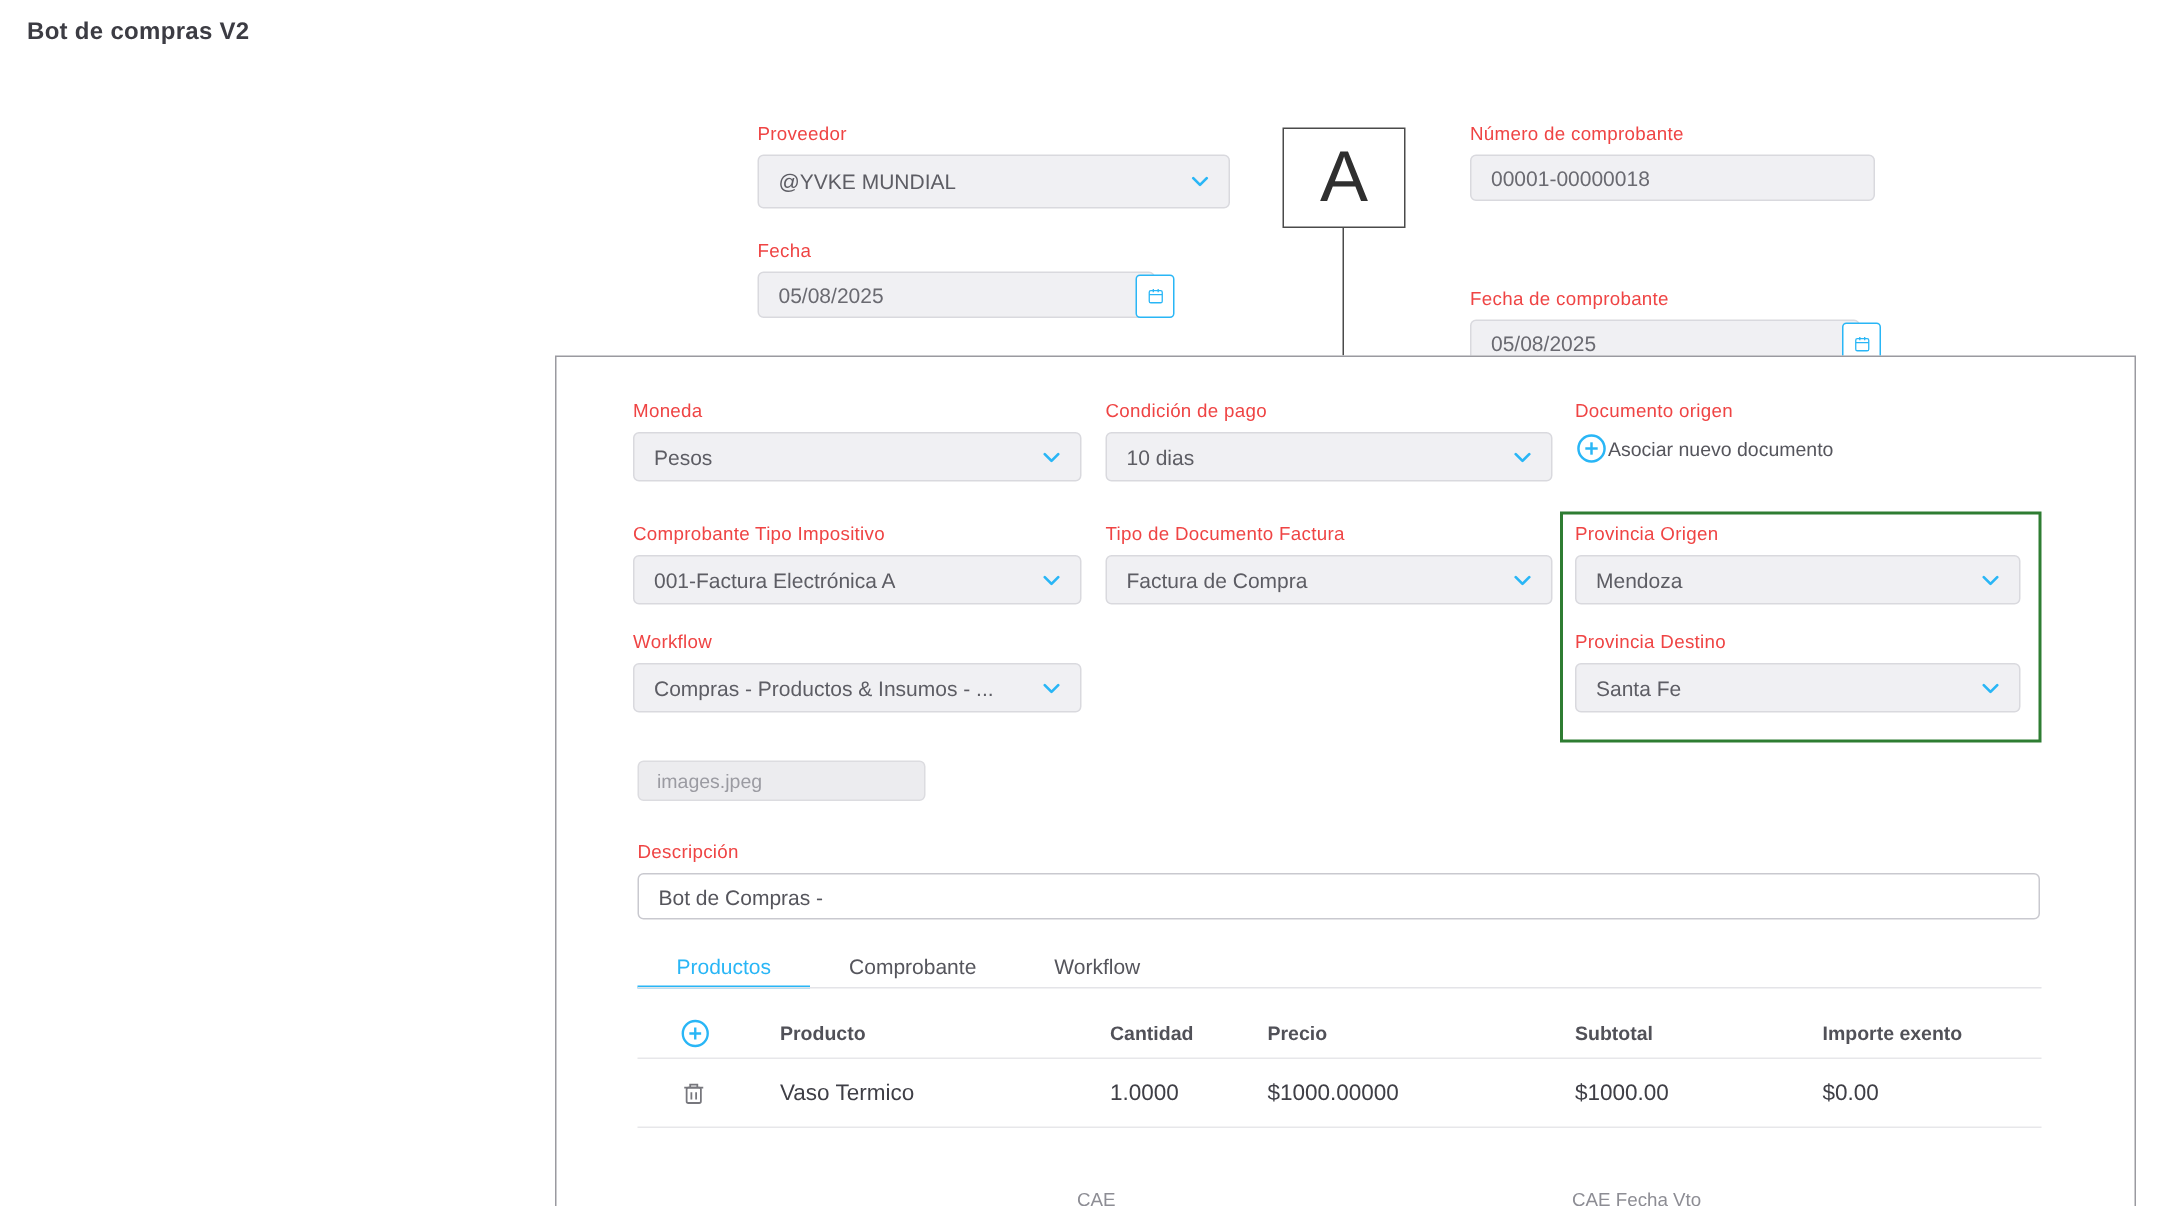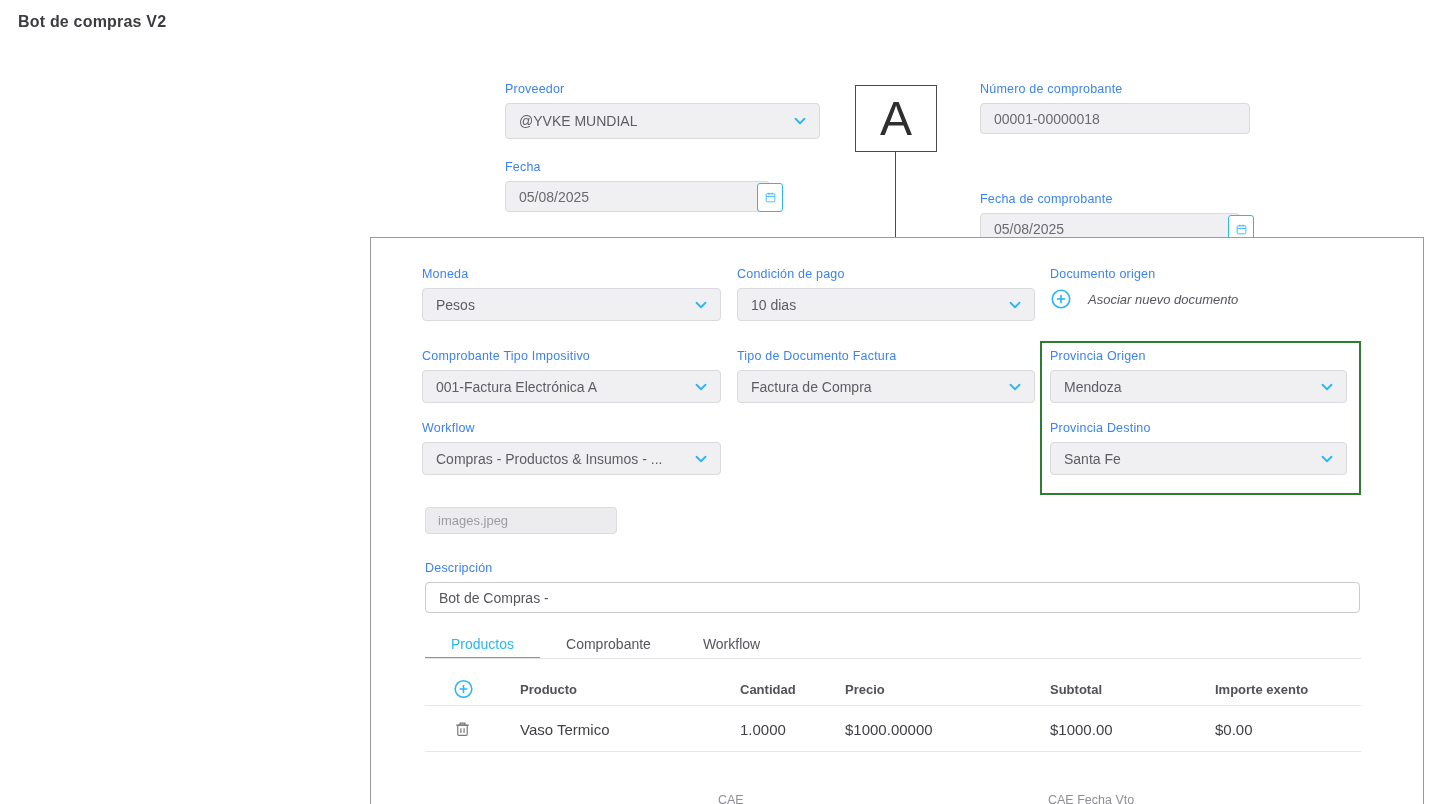--- a/index.html
+++ b/index.html
@@ -3,21 +3,21 @@
 <meta charset="utf-8">
 <style>
   * { box-sizing: border-box; margin: 0; padding: 0; }
   html,body { width:1440px; height:804px; background:#ffffff; }
   body { font-family: "Liberation Sans", sans-serif; }
   #screen { position:relative; width:1440px; height:804px; overflow:hidden; background:#fff; }
 
   .page-title { position:absolute; left:18px; top:13px; font-size:16px; font-weight:600; color:#3c3c43; letter-spacing:.2px; }
 
   .field { position:absolute; }
-  .f-label { font-size:12.5px; color:#3b82f6; margin-bottom:7px; letter-spacing:.2px; }
+  .f-label { font-size:12.5px; color:#ef4444; margin-bottom:7px; letter-spacing:.2px; }
 
   .select { height:33px; background:#f0f0f3; border:1px solid #d9d9de; border-radius:4px;
             display:flex; align-items:center; justify-content:space-between; padding:0 10px 0 13px;
             cursor:pointer; }
   .sel-val { font-size:14px; color:#5d5d64; white-space:nowrap; overflow:hidden; text-overflow:ellipsis; }
   .chev { width:18px; height:18px; stroke:#29b6f6; stroke-width:2.4; fill:none; stroke-linecap:round; stroke-linejoin:round; flex:0 0 auto; }
 
   .tinput { height:31px; background:#f0f0f3; border:1px solid #d9d9de; border-radius:4px;
             display:flex; align-items:center; padding:0 13px; font-size:14px; color:#6a6a71; }
   .tinput.white { background:#fff; border:1px solid #c9c9cf; color:#55555c; }
@@ -132,21 +132,21 @@
     <div class="select">
       <span class="sel-val">10 dias</span>
       <svg class="chev" viewBox="0 0 24 24">
           <polyline points="6 9 12 15 18 9"></polyline>
         </svg>
     </div>
   </div>
 
   <div class="field" style="left:1050px; top:267px; width:300px;">
     <div class="f-label">Documento origen</div>
-    <div style="display:flex; align-items:center; gap:16px; margin-top:4px;font-style:italic;">
+    <div style="display:flex; align-items:center; margin-top:4px;">
       <svg class="plus-icon" viewBox="0 0 24 24">
           <circle cx="12" cy="12" r="9.5"></circle>
           <line x1="12" y1="7.5" x2="12" y2="16.5"></line>
           <line x1="7.5" y1="12" x2="16.5" y2="12"></line>
         </svg>
       <span class="link-label">Asociar nuevo documento</span>
     </div>
   </div>
 
   <div class="field" style="left:422px; top:349px; width:299px;">

